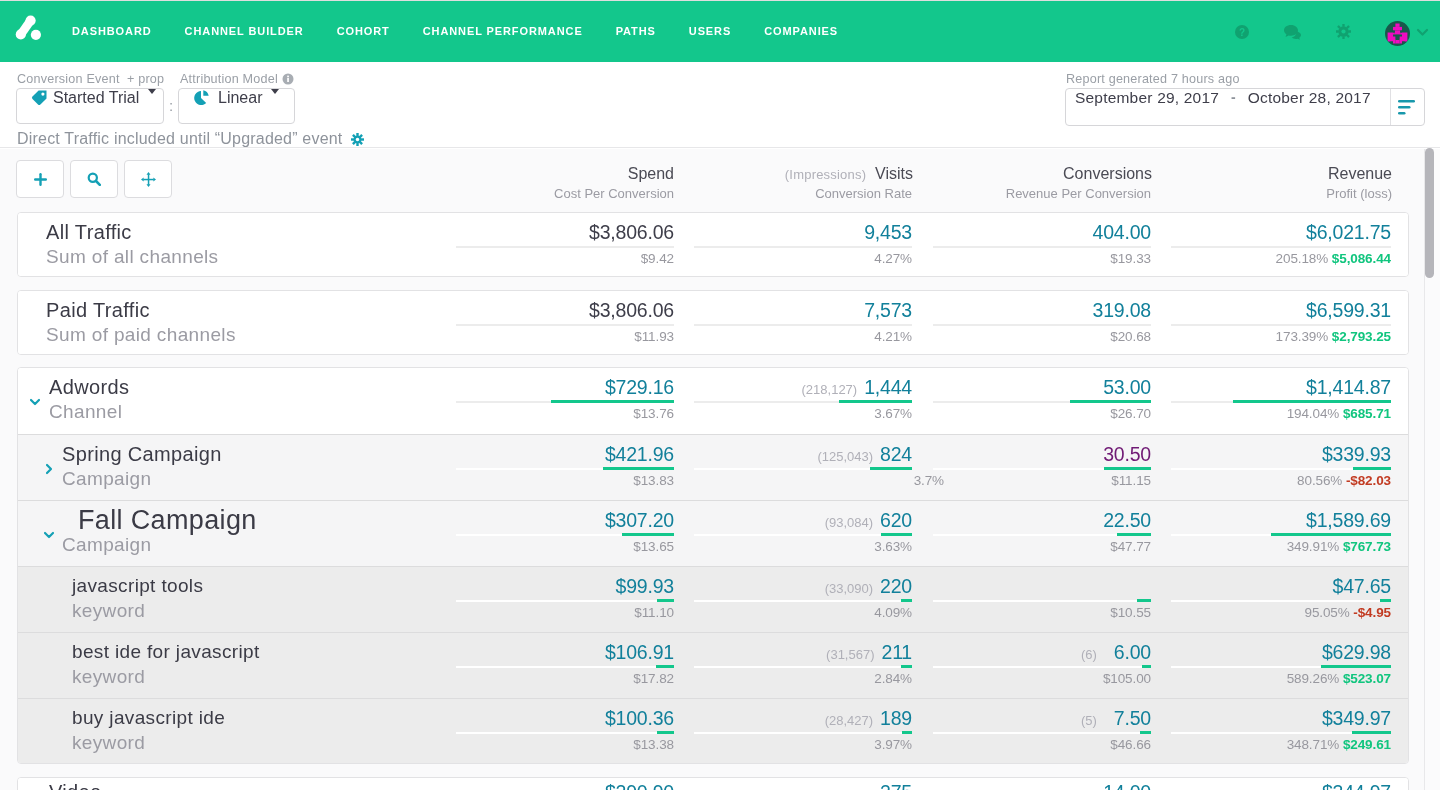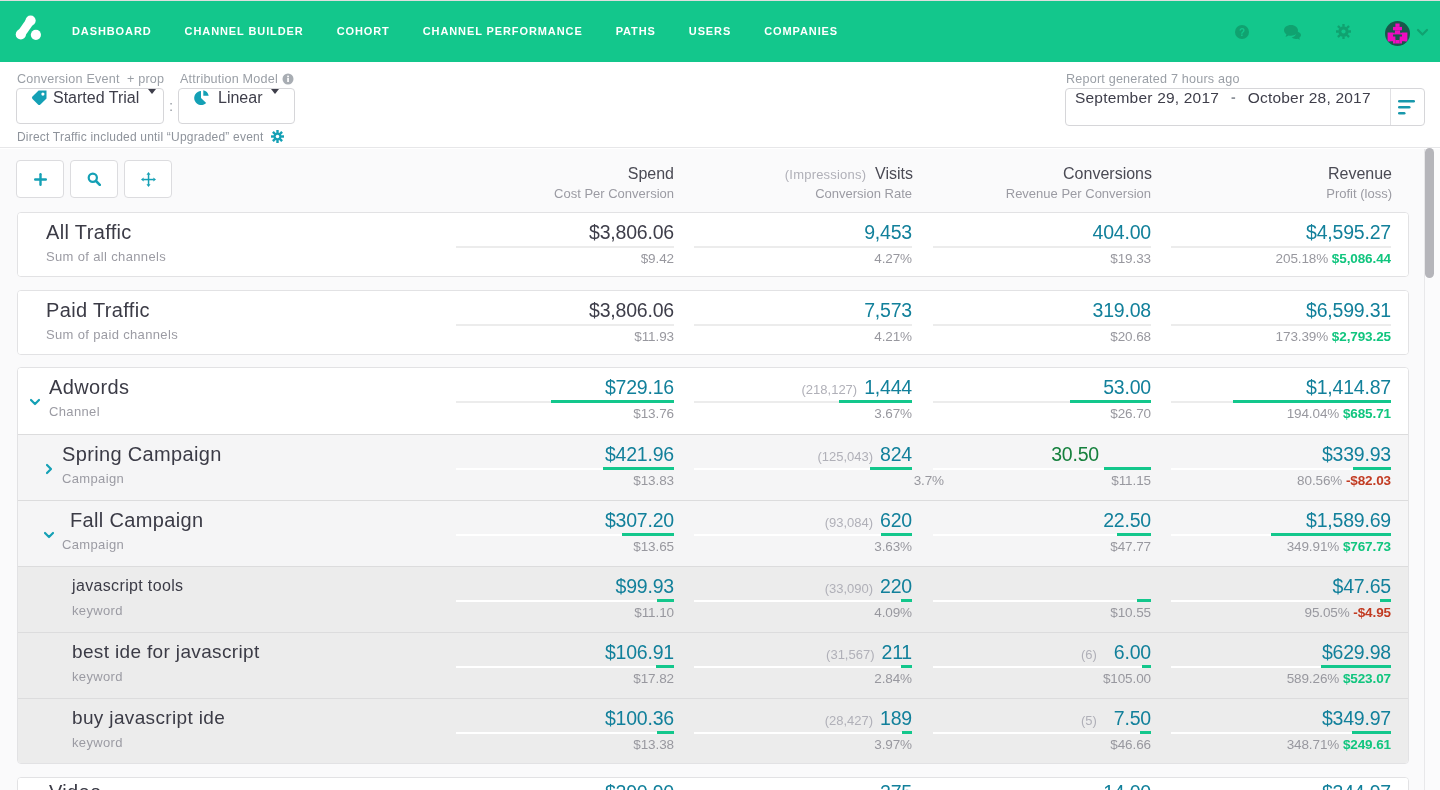--- a/index.html
+++ b/index.html
@@ -2,28 +2,28 @@
 <html><head><meta charset="utf-8"><style>
 *{margin:0;padding:0;box-sizing:border-box}
 html,body{width:1440px;height:790px;overflow:hidden;background:#fff;
   font-family:"Liberation Sans",sans-serif;-webkit-font-smoothing:antialiased}
 .nav{position:absolute;left:0;top:0;width:1440px;height:62px;background:#13c78c}
 .navitems{position:absolute;left:72px;top:0;height:62px;display:flex;align-items:center}
 .navitems span{color:#fff;font-size:11px;font-weight:bold;letter-spacing:0.9px;margin-right:33px;white-space:nowrap}
 .filters{position:absolute;left:0;top:62px;width:1440px;height:86px;background:#fff;border-bottom:1px solid #e7e7e9}
 .flabel{position:absolute;top:10px;font-size:12.6px;color:#9a9fa6;letter-spacing:.2px}
 .fbox{position:absolute;top:26px;height:36px;background:#fff;border:1px solid #d6d6d9;border-radius:4px;display:flex;align-items:flex-start}
-.fnote{position:absolute;top:68px;font-size:12px;color:#8e939b;letter-spacing:.2px}
+.fnote{position:absolute;top:68px;font-size:16px;color:#8e939b;letter-spacing:.2px}
 .tablebg{position:absolute;left:0;top:149px;width:1440px;height:641px;background:#fafafb}
 .btn{position:absolute;top:160px;width:48px;height:38px;background:#fff;border:1px solid #dcdcdf;border-radius:4px;display:flex;align-items:center;justify-content:center}
 .h1{position:absolute;top:165px;font-size:16px;color:#4a4a54;text-align:right}
 .h2{position:absolute;top:186px;font-size:13px;color:#9b9ba3;text-align:right}
 .card{position:absolute;left:17px;width:1392px;background:#fff;border:1px solid #e2e2e4;border-radius:4px;overflow:hidden}
 .rtitle{position:absolute;top:7px;line-height:24px;color:#3b3b46;white-space:nowrap;letter-spacing:.35px}
-.rsub{position:absolute;top:36px;font-size:13px;line-height:16px;color:#9b9ba3;letter-spacing:.35px}
+.rsub{position:absolute;top:36px;font-size:19px;line-height:16px;color:#9b9ba3;letter-spacing:.35px}
 .cval{position:absolute;top:7px;line-height:24px;font-size:19.5px;letter-spacing:-0.2px;text-align:right;display:flex;align-items:baseline;justify-content:flex-end}
 .cval .paren{font-size:13px;color:#b0b0b8;letter-spacing:0;margin-right:7px}
 .cval .paren2{font-size:13px;color:#b0b0b8;letter-spacing:0;margin-right:17px}
 .track{position:absolute;top:33px;height:2px}
 .bar{position:absolute;top:31.5px;height:3.5px;background:#13c78c}
 .csub{position:absolute;top:38px;font-size:13.5px;line-height:16px;color:#98989f;text-align:right;letter-spacing:-0.1px}
 .chev{position:absolute}
 </style></head><body>
 <div class="nav">
     <svg style="position:absolute;left:14px;top:14px" width="34" height="34" viewBox="0 0 34 34">
@@ -195,21 +195,21 @@
         <span>9,453</span>
       </div>
       <div class="track" style="left:676px;width:218px;background:#ececec"></div>
       <div class="csub" style="left:676px;width:218px">4.27%</div>
       <div class="cval" style="left:915px;width:218px;color:#12809b">
         <span>404.00</span>
       </div>
       <div class="track" style="left:915px;width:218px;background:#ececec"></div>
       <div class="csub" style="left:915px;width:218px">$19.33</div>
       <div class="cval" style="left:1153px;width:220px;color:#12809b">
-        <span>$4,595.27</span>
+        <span>$6,021.75</span>
       </div>
       <div class="track" style="left:1153px;width:220px;background:#ececec"></div>
       <div class="csub" style="left:1153px;width:220px">205.18% <b style="color:#10c57e">$5,086.44</b></div>
     </div>
   </div>
 <div class="card" style="top:290px;height:65px">
     <div style="position:absolute;left:0;top:0px;width:100%;height:65px;background:#fff;">
       <div class="rtitle" style="left:28px;font-size:20px">Paid Traffic</div>
       <div class="rsub" style="left:28px">Sum of paid channels</div>
       <div class="cval" style="left:438px;width:218px;color:#3e3e4a">
@@ -279,38 +279,38 @@
       <div class="track" style="left:438px;width:218px;background:#fff"></div>
       <div class="bar" style="left:585px;width:71px"></div>
       <div class="csub" style="left:438px;width:218px">$13.83</div>
       <div class="cval" style="left:676px;width:218px;color:#12809b">
         <span class="paren">(125,043)</span>
         <span>824</span>
       </div>
       <div class="track" style="left:676px;width:218px;background:#fff"></div>
       <div class="bar" style="left:852px;width:42px"></div>
       <div class="csub" style="left:708px;width:218px">3.7%</div>
-      <div class="cval" style="left:863px;width:218px;color:#15803d">
+      <div class="cval" style="left:915px;width:218px;color:#701a75">
         <span>30.50</span>
       </div>
       <div class="track" style="left:915px;width:218px;background:#fff"></div>
       <div class="bar" style="left:1086px;width:47px"></div>
       <div class="csub" style="left:915px;width:218px">$11.15</div>
       <div class="cval" style="left:1153px;width:220px;color:#12809b">
         <span>$339.93</span>
       </div>
       <div class="track" style="left:1153px;width:220px;background:#fff"></div>
       <div class="bar" style="left:1335px;width:38px"></div>
       <div class="csub" style="left:1153px;width:220px">80.56% <b style="color:#c23b22">-$82.03</b></div>
     </div>
     <div style="position:absolute;left:0;top:132px;width:100%;height:66px;background:#f5f5f6;border-top:1px solid #dcdcdd;">
       <svg class="chev" style="left:25px;top:28px" width="12" height="12" viewBox="0 0 12 12">
         <path d="M2 4l4 4 4-4" fill="none" stroke="#14a0b5" stroke-width="2.2" stroke-linecap="round" stroke-linejoin="round"></path>
       </svg>
-      <div class="rtitle" style="left:52px;font-size:20px">Fall Campaign</div>
+      <div class="rtitle" style="left:60px;font-size:27px">Fall Campaign</div>
       <div class="rsub" style="left:44px">Campaign</div>
       <div class="cval" style="left:438px;width:218px;color:#12809b">
         <span>$307.20</span>
       </div>
       <div class="track" style="left:438px;width:218px;background:#fff"></div>
       <div class="bar" style="left:604px;width:52px"></div>
       <div class="csub" style="left:438px;width:218px">$13.65</div>
       <div class="cval" style="left:676px;width:218px;color:#12809b">
         <span class="paren">(93,084)</span>
         <span>620</span>
@@ -325,21 +325,21 @@
       <div class="bar" style="left:1099px;width:34px"></div>
       <div class="csub" style="left:915px;width:218px">$47.77</div>
       <div class="cval" style="left:1153px;width:220px;color:#12809b">
         <span>$1,589.69</span>
       </div>
       <div class="track" style="left:1153px;width:220px;background:#fff"></div>
       <div class="bar" style="left:1253px;width:120px"></div>
       <div class="csub" style="left:1153px;width:220px">349.91% <b style="color:#10c57e">$767.73</b></div>
     </div>
     <div style="position:absolute;left:0;top:198px;width:100%;height:66px;background:#ececec;border-top:1px solid #dcdcdd;">
-      <div class="rtitle" style="left:54px;font-size:16px">javascript tools</div>
+      <div class="rtitle" style="left:54px;font-size:19px">javascript tools</div>
       <div class="rsub" style="left:54px">keyword</div>
       <div class="cval" style="left:438px;width:218px;color:#12809b">
         <span>$99.93</span>
       </div>
       <div class="track" style="left:438px;width:218px;background:#fff"></div>
       <div class="bar" style="left:639px;width:17px"></div>
       <div class="csub" style="left:438px;width:218px">$11.10</div>
       <div class="cval" style="left:676px;width:218px;color:#12809b">
         <span class="paren">(33,090)</span>
         <span>220</span>

